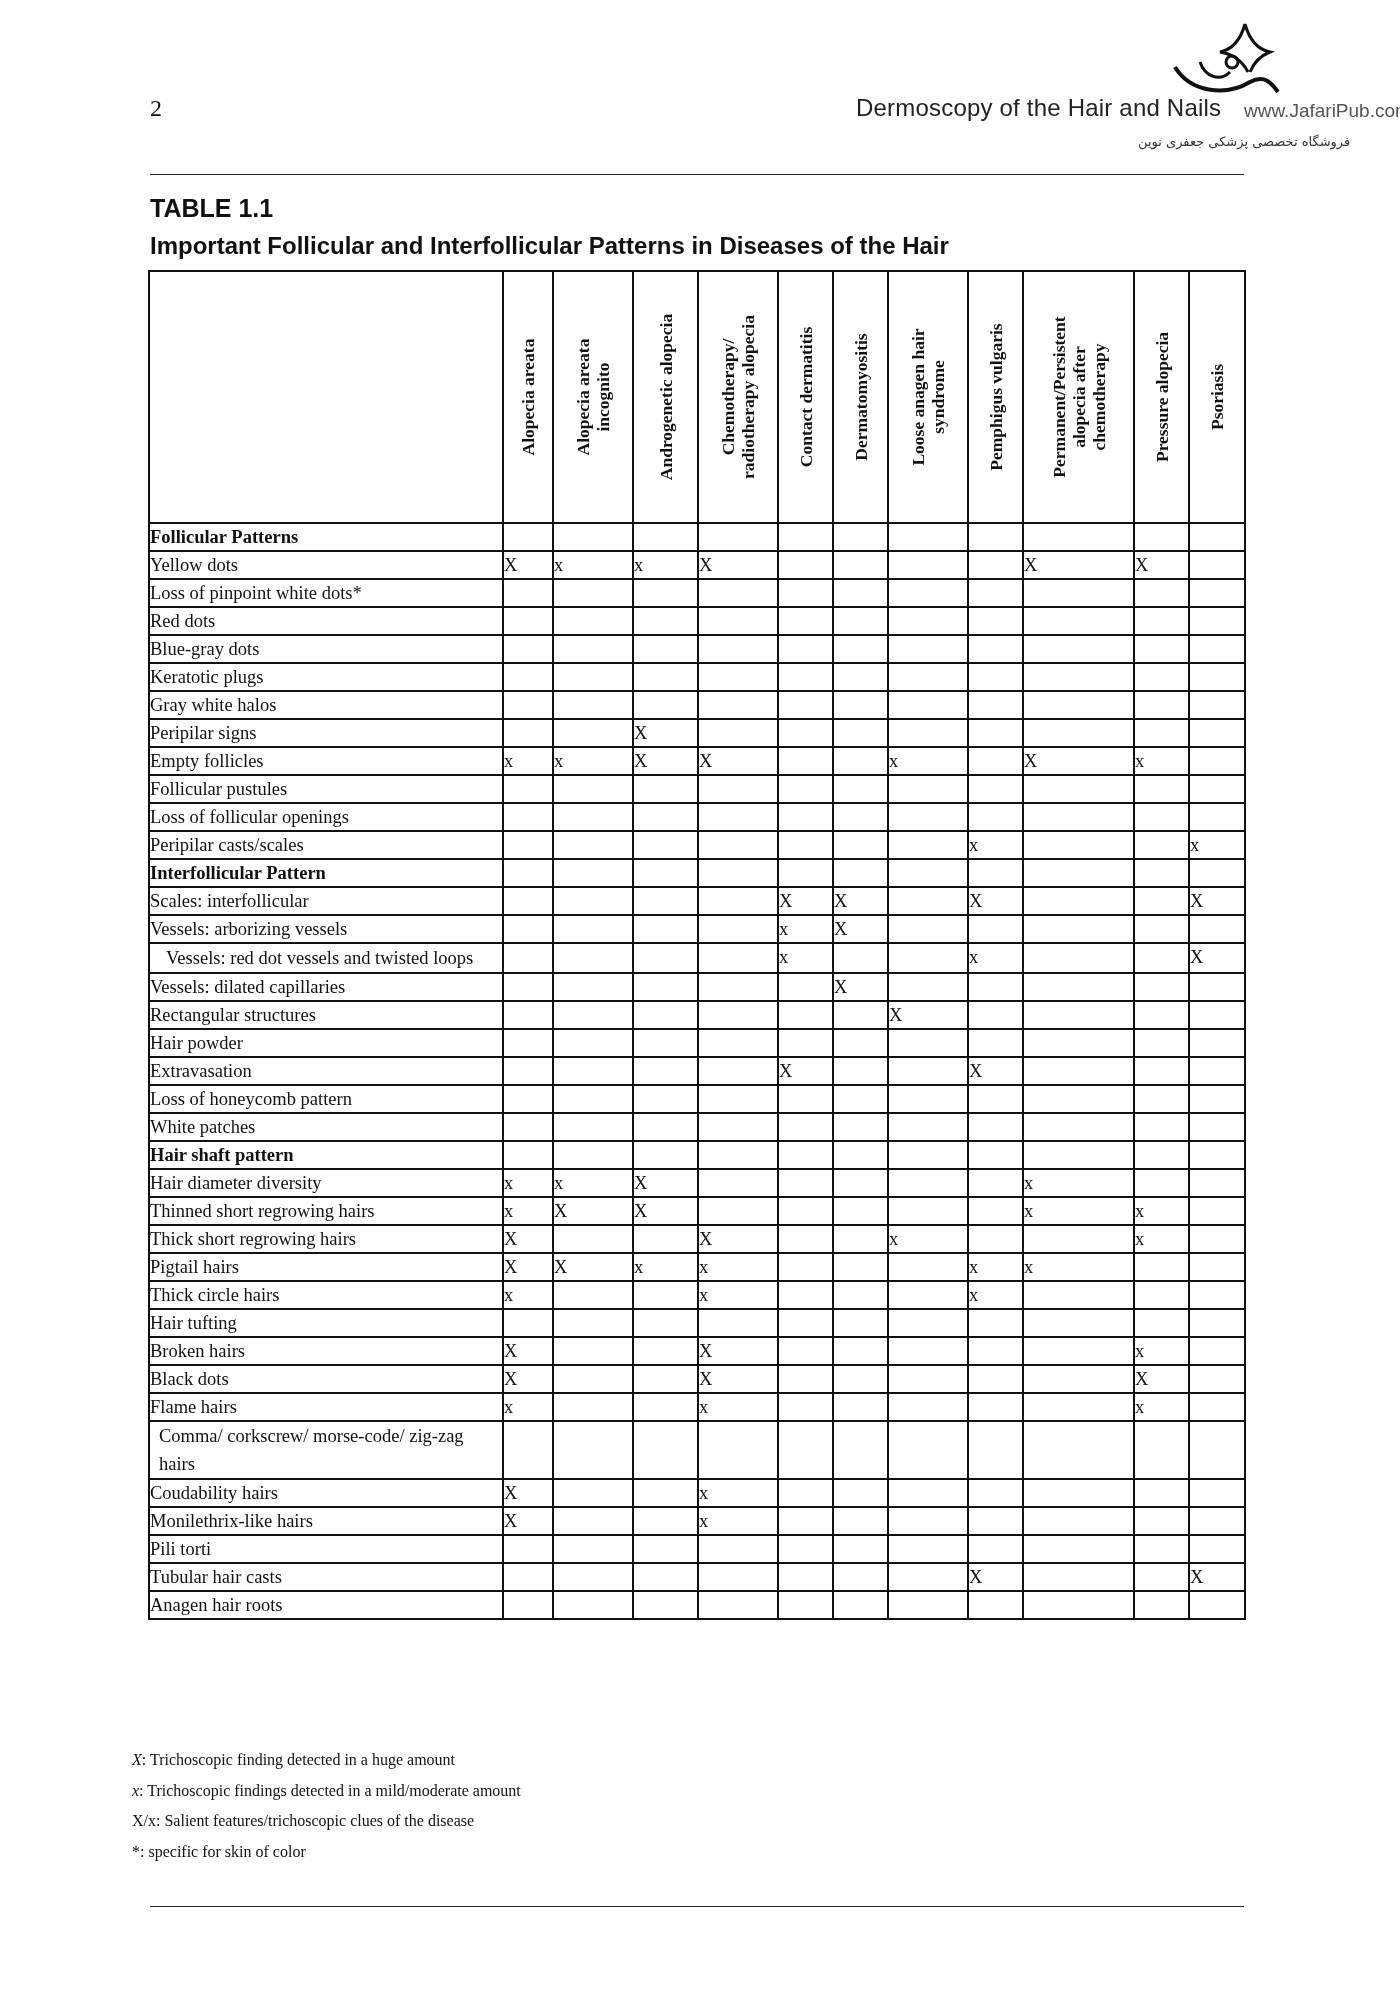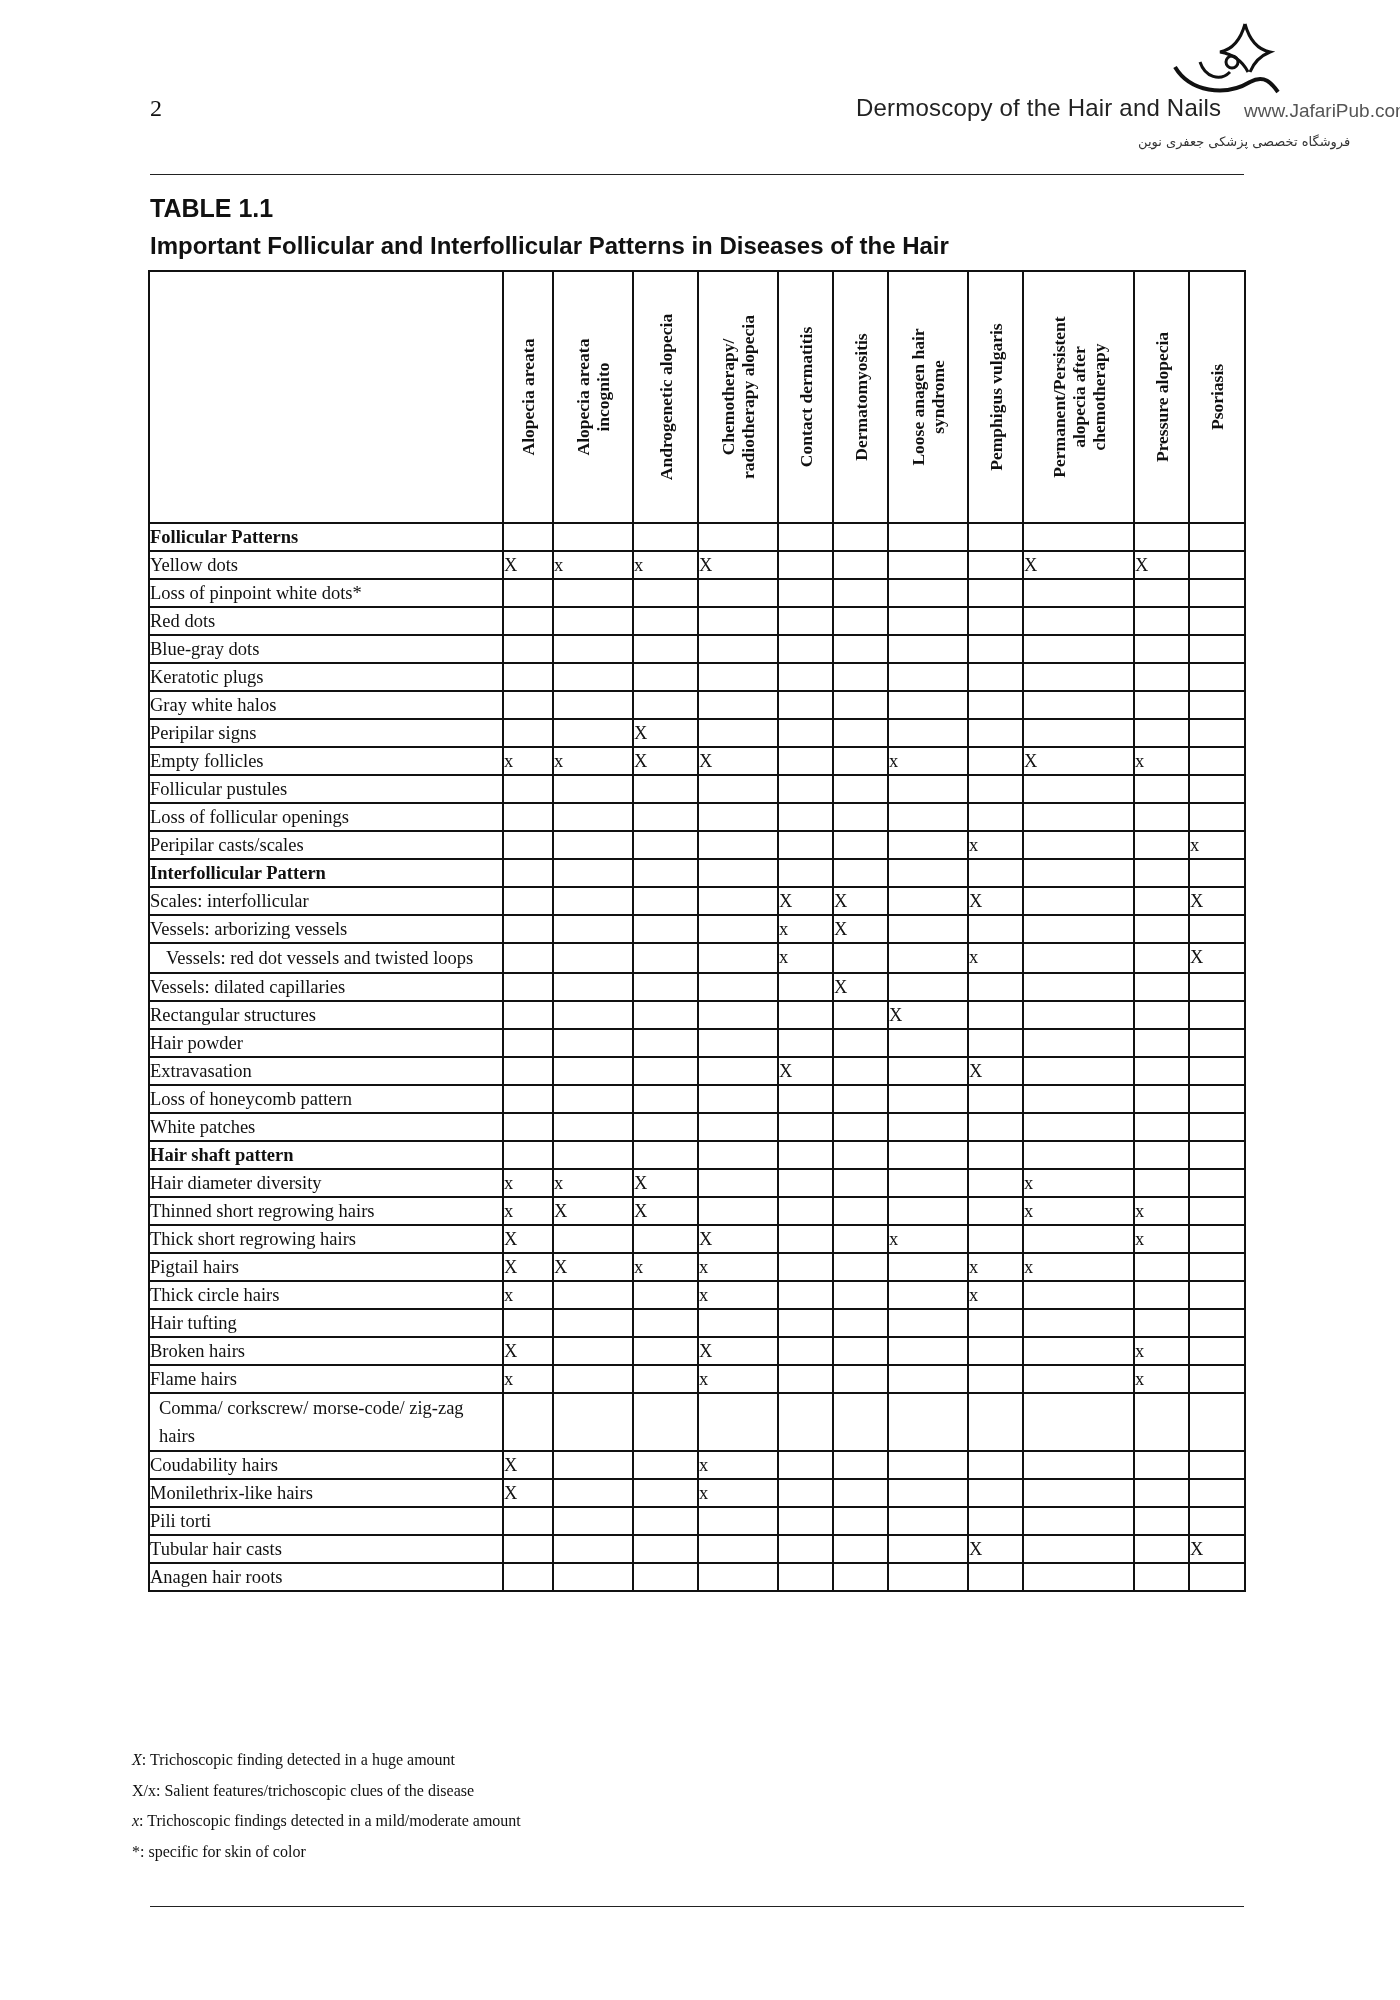--- a/index.html
+++ b/index.html
@@ -540,20 +540,34 @@
         <td class="cell">X</td>
         <td class="cell"></td>
         <td class="cell"></td>
         <td class="cell"></td>
         <td class="cell"></td>
         <td class="cell"></td>
         <td class="cell">x</td>
         <td class="cell"></td>
       </tr>
       <tr>
+        <td class="label">Black dots</td>
+        <td class="cell">X</td>
+        <td class="cell"></td>
+        <td class="cell"></td>
+        <td class="cell">X</td>
+        <td class="cell"></td>
+        <td class="cell"></td>
+        <td class="cell"></td>
+        <td class="cell"></td>
+        <td class="cell"></td>
+        <td class="cell">X</td>
+        <td class="cell"></td>
+      </tr>
+      <tr>
         <td class="label">Flame hairs</td>
         <td class="cell">x</td>
         <td class="cell"></td>
         <td class="cell"></td>
         <td class="cell">x</td>
         <td class="cell"></td>
         <td class="cell"></td>
         <td class="cell"></td>
         <td class="cell"></td>
         <td class="cell"></td>
@@ -642,18 +656,18 @@
         <td class="cell"></td>
         <td class="cell"></td>
         <td class="cell"></td>
         <td class="cell"></td>
       </tr>
     </tbody>
 </table>
 
 <div class="legend">
   <div><span class="sym">X</span><span>: Trichoscopic finding detected in a huge amount</span></div>
+  <div><span class="sym">x</span><span>: Trichoscopic findings detected in a mild/moderate amount</span></div>
   <div><span>X/x: Salient features/trichoscopic clues of the disease</span></div>
-  <div><span class="sym">x</span><span>: Trichoscopic findings detected in a mild/moderate amount</span></div>
   <div><span>*: specific for skin of color</span></div>
 </div>
 
 <div class="rule" style="top:1906px;"></div>
 
 </body></html>

